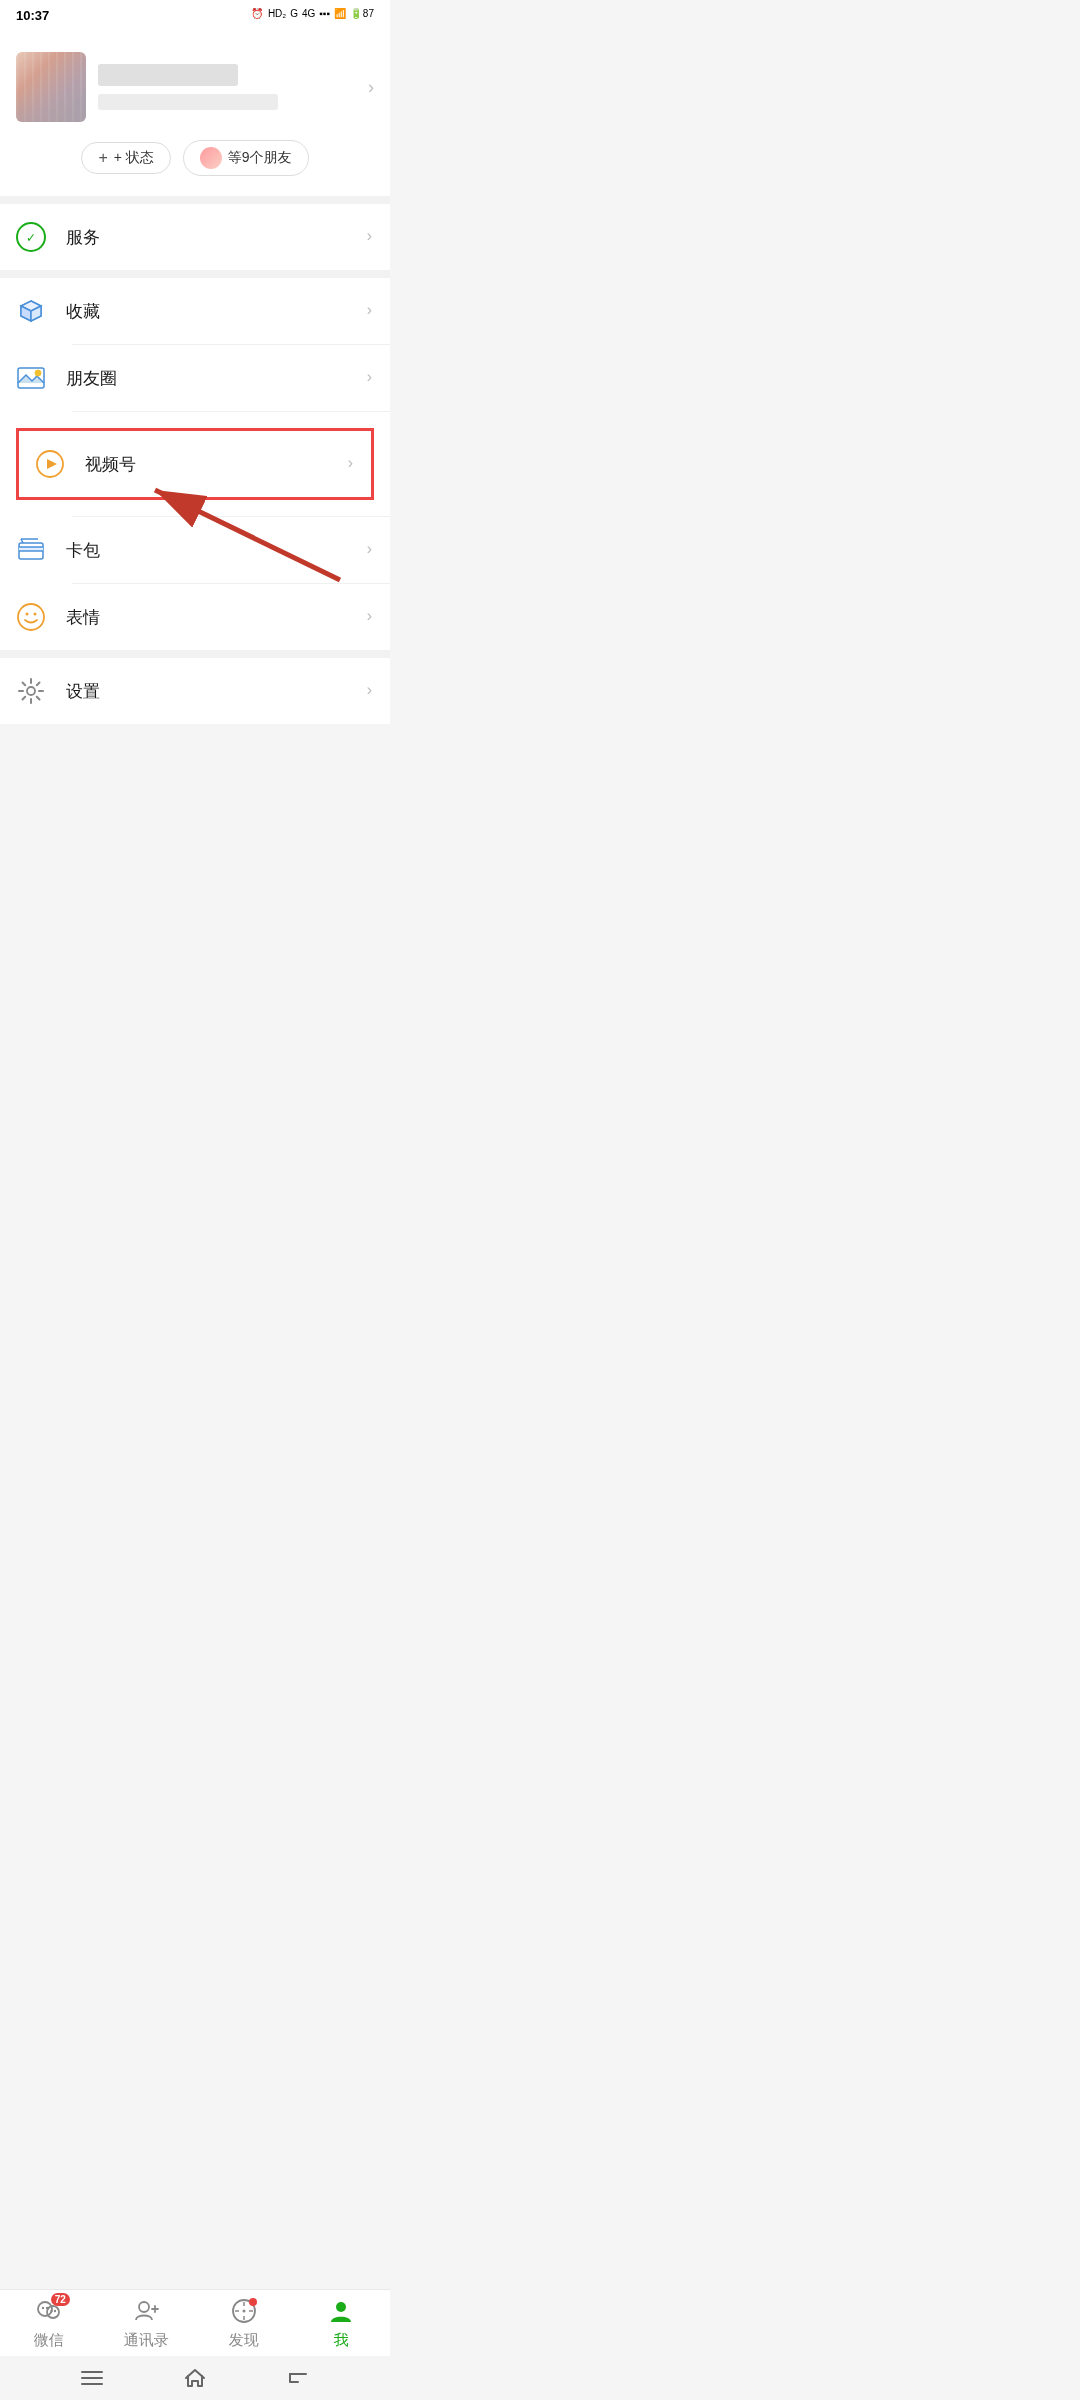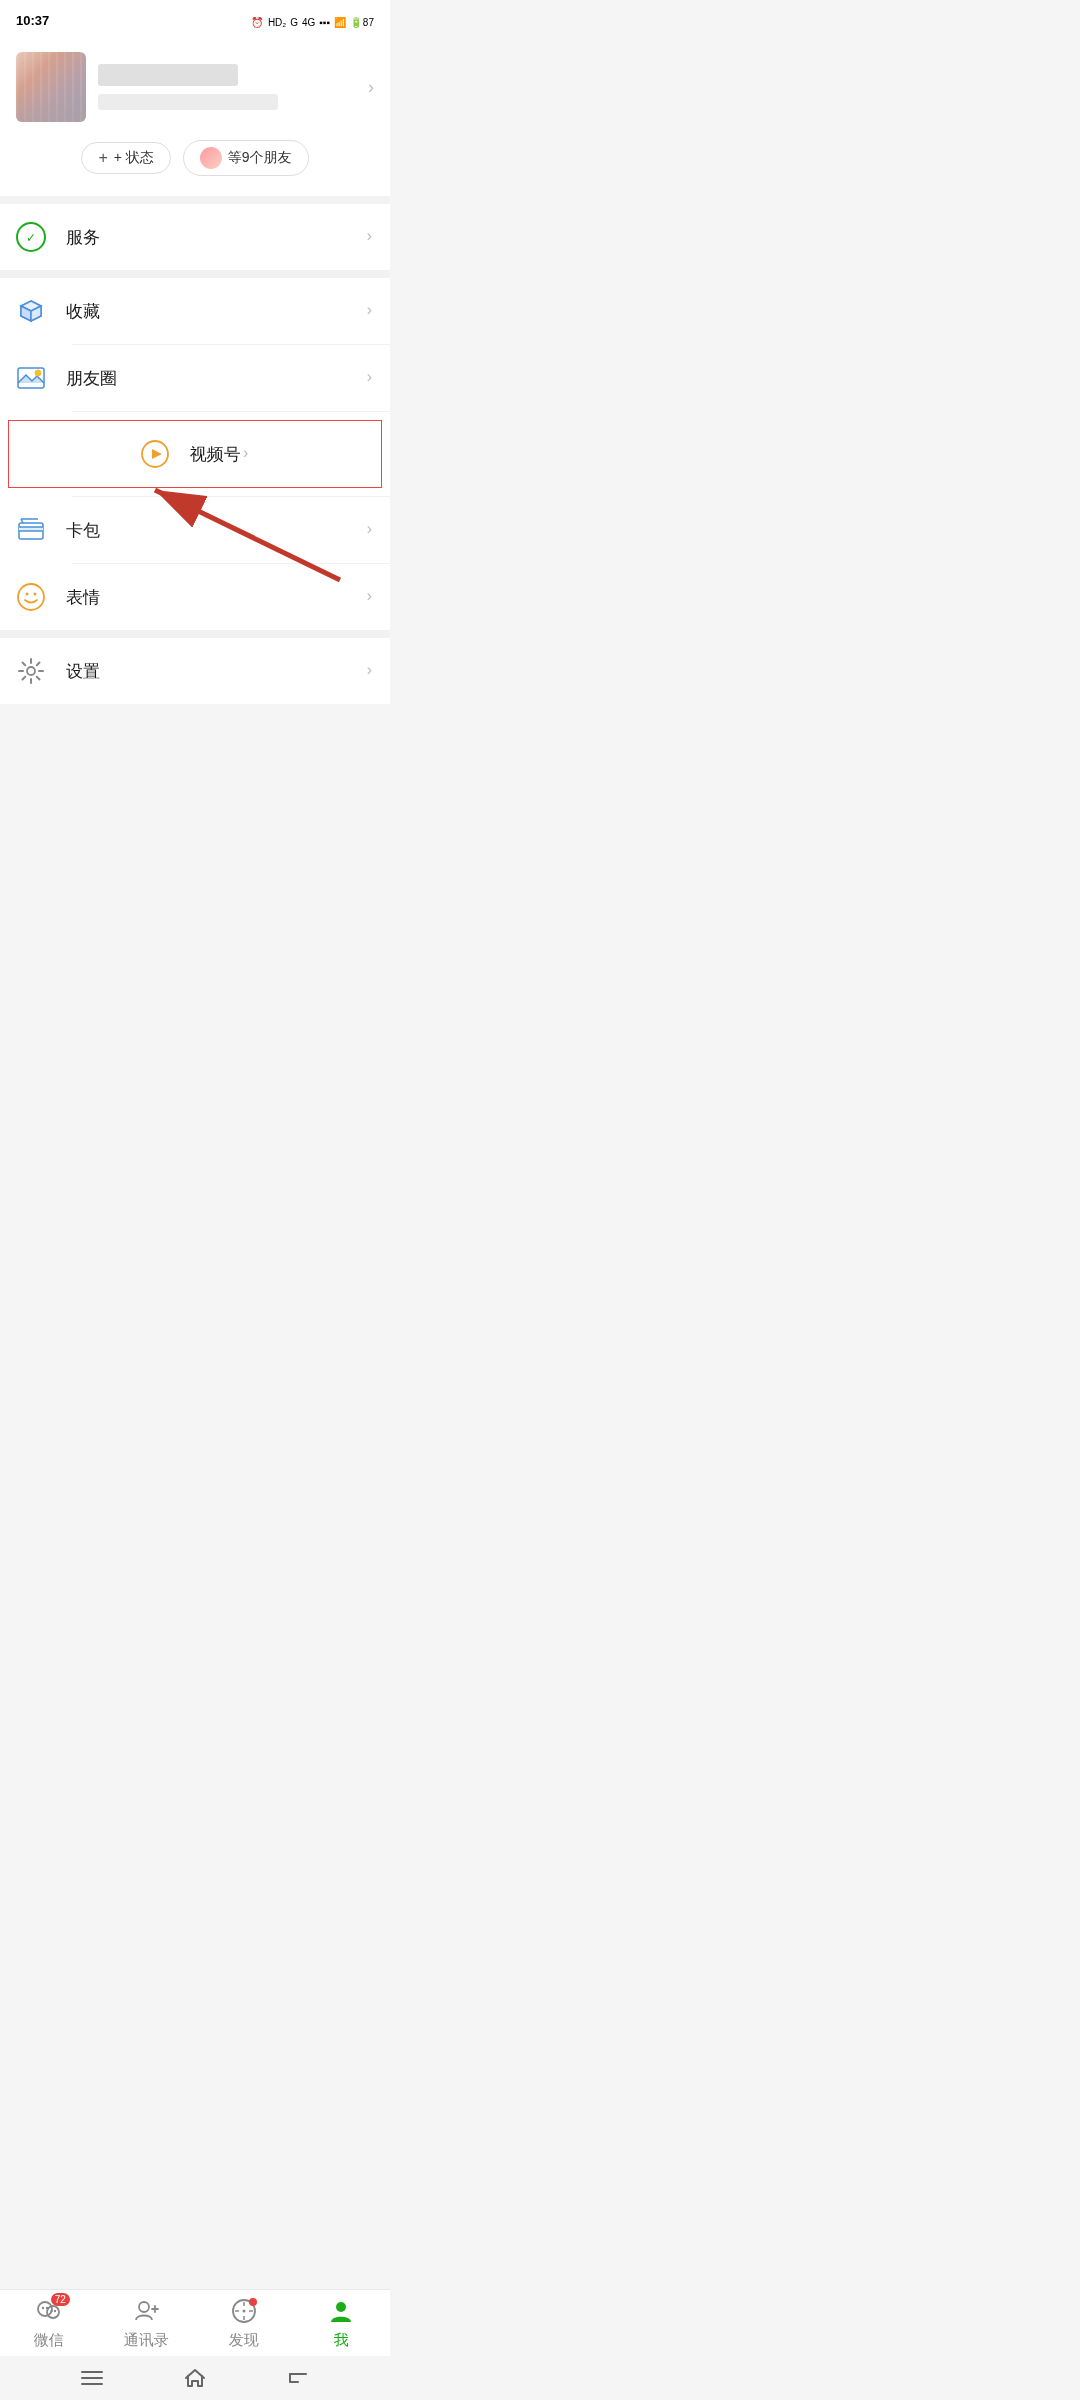--- a/index.html
+++ b/index.html
@@ -10,21 +10,21 @@
       background: #f5f5f5;
       font-family: -apple-system, "PingFang SC", "Helvetica Neue", sans-serif;
       overflow-x: hidden;
       position: relative;
     }
 
     
     .status-bar {
       display: flex;
       justify-content: space-between;
-      align-items: flex-end;
+      align-items: flex-start;
       padding: 8px 16px 4px;
       background: #fff;
       height: 32px;
     }
     .status-time {
       font-size: 13px;
       font-weight: 600;
       color: #000;
     }
     .status-icons {
@@ -223,24 +223,23 @@
 
     
     .icon-settings {
       width: 30px;
       height: 30px;
     }
     .icon-settings svg { width: 30px; height: 30px; }
 
     
     .menu-item-highlight {
-      border: 1px solid #ef4444;
+      border: 3px solid #ef4444;
       border-radius: 0;
-      margin: 8px;
-      justify-content: center;
+      margin: 16px;
     }
 
     
     .bottom-nav {
       position: fixed;
       bottom: 44px;
       left: 0;
       width: 390px;
       background: #fff;
       border-top: 1px solid #e8e8e8;
@@ -260,21 +259,21 @@
     .nav-icon-wrap {
       position: relative;
     }
     .nav-badge {
       position: absolute;
       top: -5px;
       right: -8px;
       background: #e64340;
       color: #fff;
       font-size: 10px;
-      font-weight: normal;
+      font-weight: bold;
       border-radius: 10px;
       padding: 1px 4px;
       min-width: 18px;
       text-align: center;
       margin-left: 40px;
     }
     .nav-dot {
       position: absolute;
       top: 0;
       right: 0;

